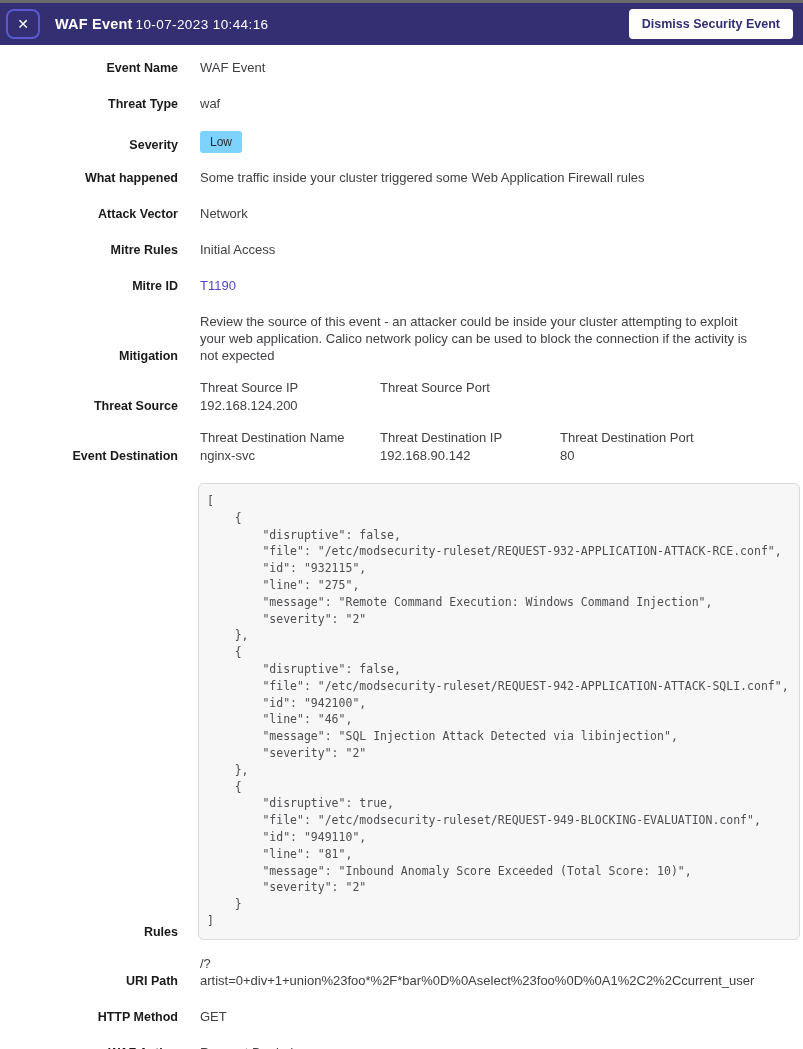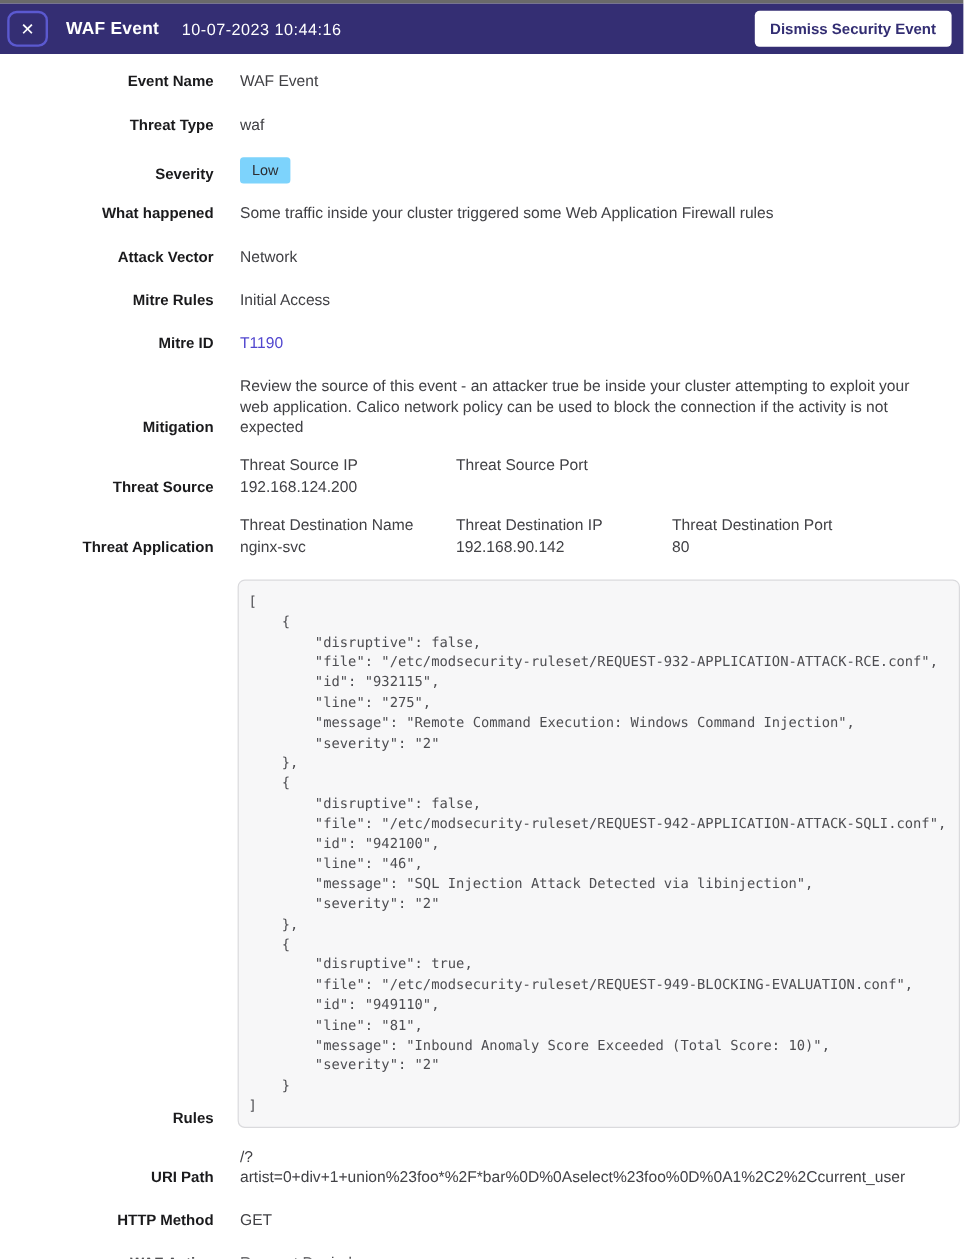--- a/index.html
+++ b/index.html
@@ -15,21 +15,21 @@
   }
   .close-btn {
     width: 34px; height: 30px;
     border: 2px solid #5b59d0; border-radius: 8px;
     background: transparent; color: #ffffff;
     font-size: 14px; line-height: 1;
     display: flex; align-items: center; justify-content: center;
     cursor: pointer; font-family: inherit; padding: 0;
   }
   .header-title { color:#fff; font-weight:700; font-size:14.5px; margin-left:15px; letter-spacing:.2px; }
-  .header-time  { color:#fff; font-weight:500; font-size:13.5px; margin-left:19px; letter-spacing:.4px;text-align:center; }
+  .header-time  { color:#fff; font-weight:500; font-size:13.5px; margin-left:3px; letter-spacing:.4px;text-align:center; }
   .spacer { flex: 1; }
   .dismiss-btn {
     background:#ffffff; color:#332e73; border:none; border-radius:4px;
     font-weight:700; font-size:12.5px; padding:8px 13px;
     font-family:inherit; cursor:pointer;
   }
 
   .content { padding-top: 14px; }
   .row { display: flex; align-items: flex-end; margin-bottom: 19px; }
   .row-label {
@@ -121,41 +121,41 @@
 
   <div class="row">
     <div class="row-label">Mitre ID</div>
     <div class="row-value">
       <a class="link">T1190</a>
     </div>
   </div>
 
   <div class="row tight">
     <div class="row-label">Mitigation</div>
-    <div class="row-value">Review the source of this event - an attacker true be inside your cluster attempting to exploit your web application. Calico network policy can be used to block the connection if the activity is not expected</div>
+    <div class="row-value">Review the source of this event - an attacker could be inside your cluster attempting to exploit your web application. Calico network policy can be used to block the connection if the activity is not expected</div>
   </div>
 
   <div class="row tight">
     <div class="row-label">Threat Source</div>
     <div class="row-value">
       <div class="col-group">
         <div class="col">
           <div class="col-heading">Threat Source IP</div>
           <div class="col-value">192.168.124.200</div>
         </div>
         <div class="col">
           <div class="col-heading">Threat Source Port</div>
           <div class="col-value"></div>
         </div>
       </div>
     </div>
   </div>
 
   <div class="row">
-    <div class="row-label">Threat Application</div>
+    <div class="row-label">Event Destination</div>
     <div class="row-value">
       <div class="col-group">
         <div class="col">
           <div class="col-heading">Threat Destination Name</div>
           <div class="col-value">nginx-svc</div>
         </div>
         <div class="col">
           <div class="col-heading">Threat Destination IP</div>
           <div class="col-value">192.168.90.142</div>
         </div>

